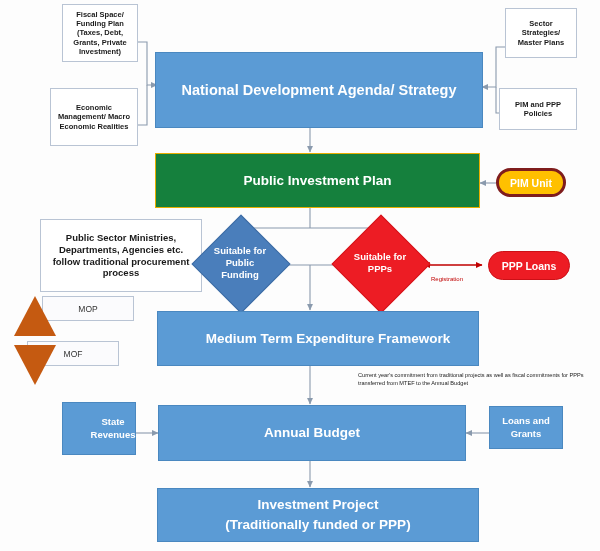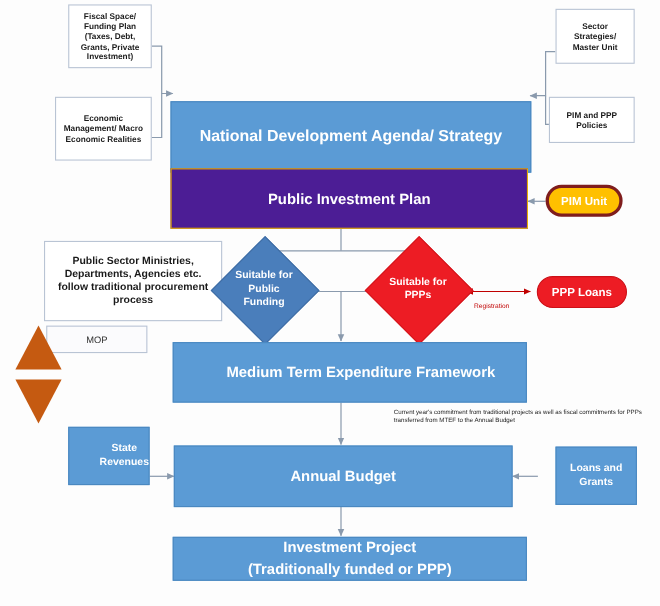--- a/index.html
+++ b/index.html
@@ -26,21 +26,21 @@
   .blue{
     background:#5B9BD5;border:1px solid #4a88c0;
     color:#ffffff;font-weight:bold;line-height:1.3;
   }
   .blue.big{font-size:14.5px;}
   .blue.mid{font-size:13.5px;}
   .blue.sm{font-size:9.5px;}
 
   
   .yellow{
-    background:#4c1d95;border:1px solid #e8ae00;
+    background:#15803d;border:1px solid #e8ae00;
     color:#ffffff;font-weight:bold;font-size:13.5px;
   }
 
   
   .pill{border-radius:999px;color:#ffffff;font-weight:bold;font-size:10.5px;}
   .pill.yel{background:#FFC000;border:3px solid #7f1d1d;}
   .pill.red{background:#ED1C24;border:1px solid #cc1017;}
 
   
   .diamond{
@@ -126,28 +126,28 @@
 
   <div class="node wbox small" style="left:62px;top:4px;width:76px;height:58px;">
     <span>Fiscal Space/ Funding Plan (Taxes, Debt, Grants, Private Investment)</span>
   </div>
 
   <div class="node wbox small" style="left:50px;top:88px;width:88px;height:58px;">
     <span>Economic Management/ Macro Economic Realities</span>
   </div>
 
   <div class="node wbox small" style="left:505px;top:8px;width:72px;height:50px;">
-    <span>Sector Strategies/ Master Unit</span>
+    <span>Sector Strategies/ Master Plans</span>
   </div>
 
   <div class="node wbox small" style="left:499px;top:88px;width:78px;height:42px;">
     <span>PIM and PPP Policies</span>
   </div>
 
-  <div class="node blue big" style="left:155px;top:52px;width:328px;height:65px;margin-top:40px;">
+  <div class="node blue big" style="left:155px;top:52px;width:328px;height:76px;">
     <span>National Development Agenda/ Strategy</span>
   </div>
 
   <div class="node yellow" style="left:155px;top:153px;width:325px;height:55px;">
     <span>Public Investment Plan</span>
   </div>
 
   <div class="node pill yel" style="left:496px;top:168px;width:70px;height:29px;">
     <span>PIM Unit</span>
   </div>
@@ -174,38 +174,41 @@
 
   <div class="legendrow" style="left:10px;top:296px;">
     <span class="tri up" style="left:4px;top:0px;"></span>
     <span class="legendbox" style="margin-left:32px;width:90px;height:23px;">
       <span>MOP</span>
     </span>
   </div>
 
   <div class="legendrow" style="left:10px;top:341px;">
     <span class="tri down" style="left:4px;top:4px;"></span>
+    <span class="legendbox" style="margin-left:17px;width:90px;height:23px;">
+      <span>MOF</span>
+    </span>
   </div>
 
   <div class="node blue mid" style="left:157px;top:311px;width:322px;height:55px;padding-left:20px;">
     <span>Medium Term Expenditure Framework</span>
   </div>
 
   <div class="footnote" style="left:358px;top:371px;width:240px;">Current year's commitment from traditional projects as well as fiscal commitments for PPPs transferred from MTEF to the Annual Budget</div>
 
-  <div class="node blue sm" style="left:62px;top:388px;width:74px;height:53px;padding-left:28px;">
+  <div class="node blue sm" style="left:62px;top:402px;width:74px;height:53px;padding-left:28px;">
     <span>State Revenues</span>
   </div>
 
   <div class="node blue mid" style="left:158px;top:405px;width:308px;height:56px;">
     <span>Annual Budget</span>
   </div>
 
-  <div class="node blue sm" style="left:489px;top:406px;width:74px;height:53px;margin-left:16px;">
+  <div class="node blue sm" style="left:489px;top:406px;width:74px;height:43px;">
     <span>Loans and Grants</span>
   </div>
 
-  <div class="node blue mid" style="left:157px;top:488px;width:322px;height:40px;flex-direction:column;gap:2px;">
+  <div class="node blue mid" style="left:157px;top:488px;width:322px;height:54px;flex-direction:column;gap:2px;">
     <span>Investment Project</span>
     <span>(Traditionally funded or PPP)</span>
   </div>
 
 </div>
 
 </body></html>

